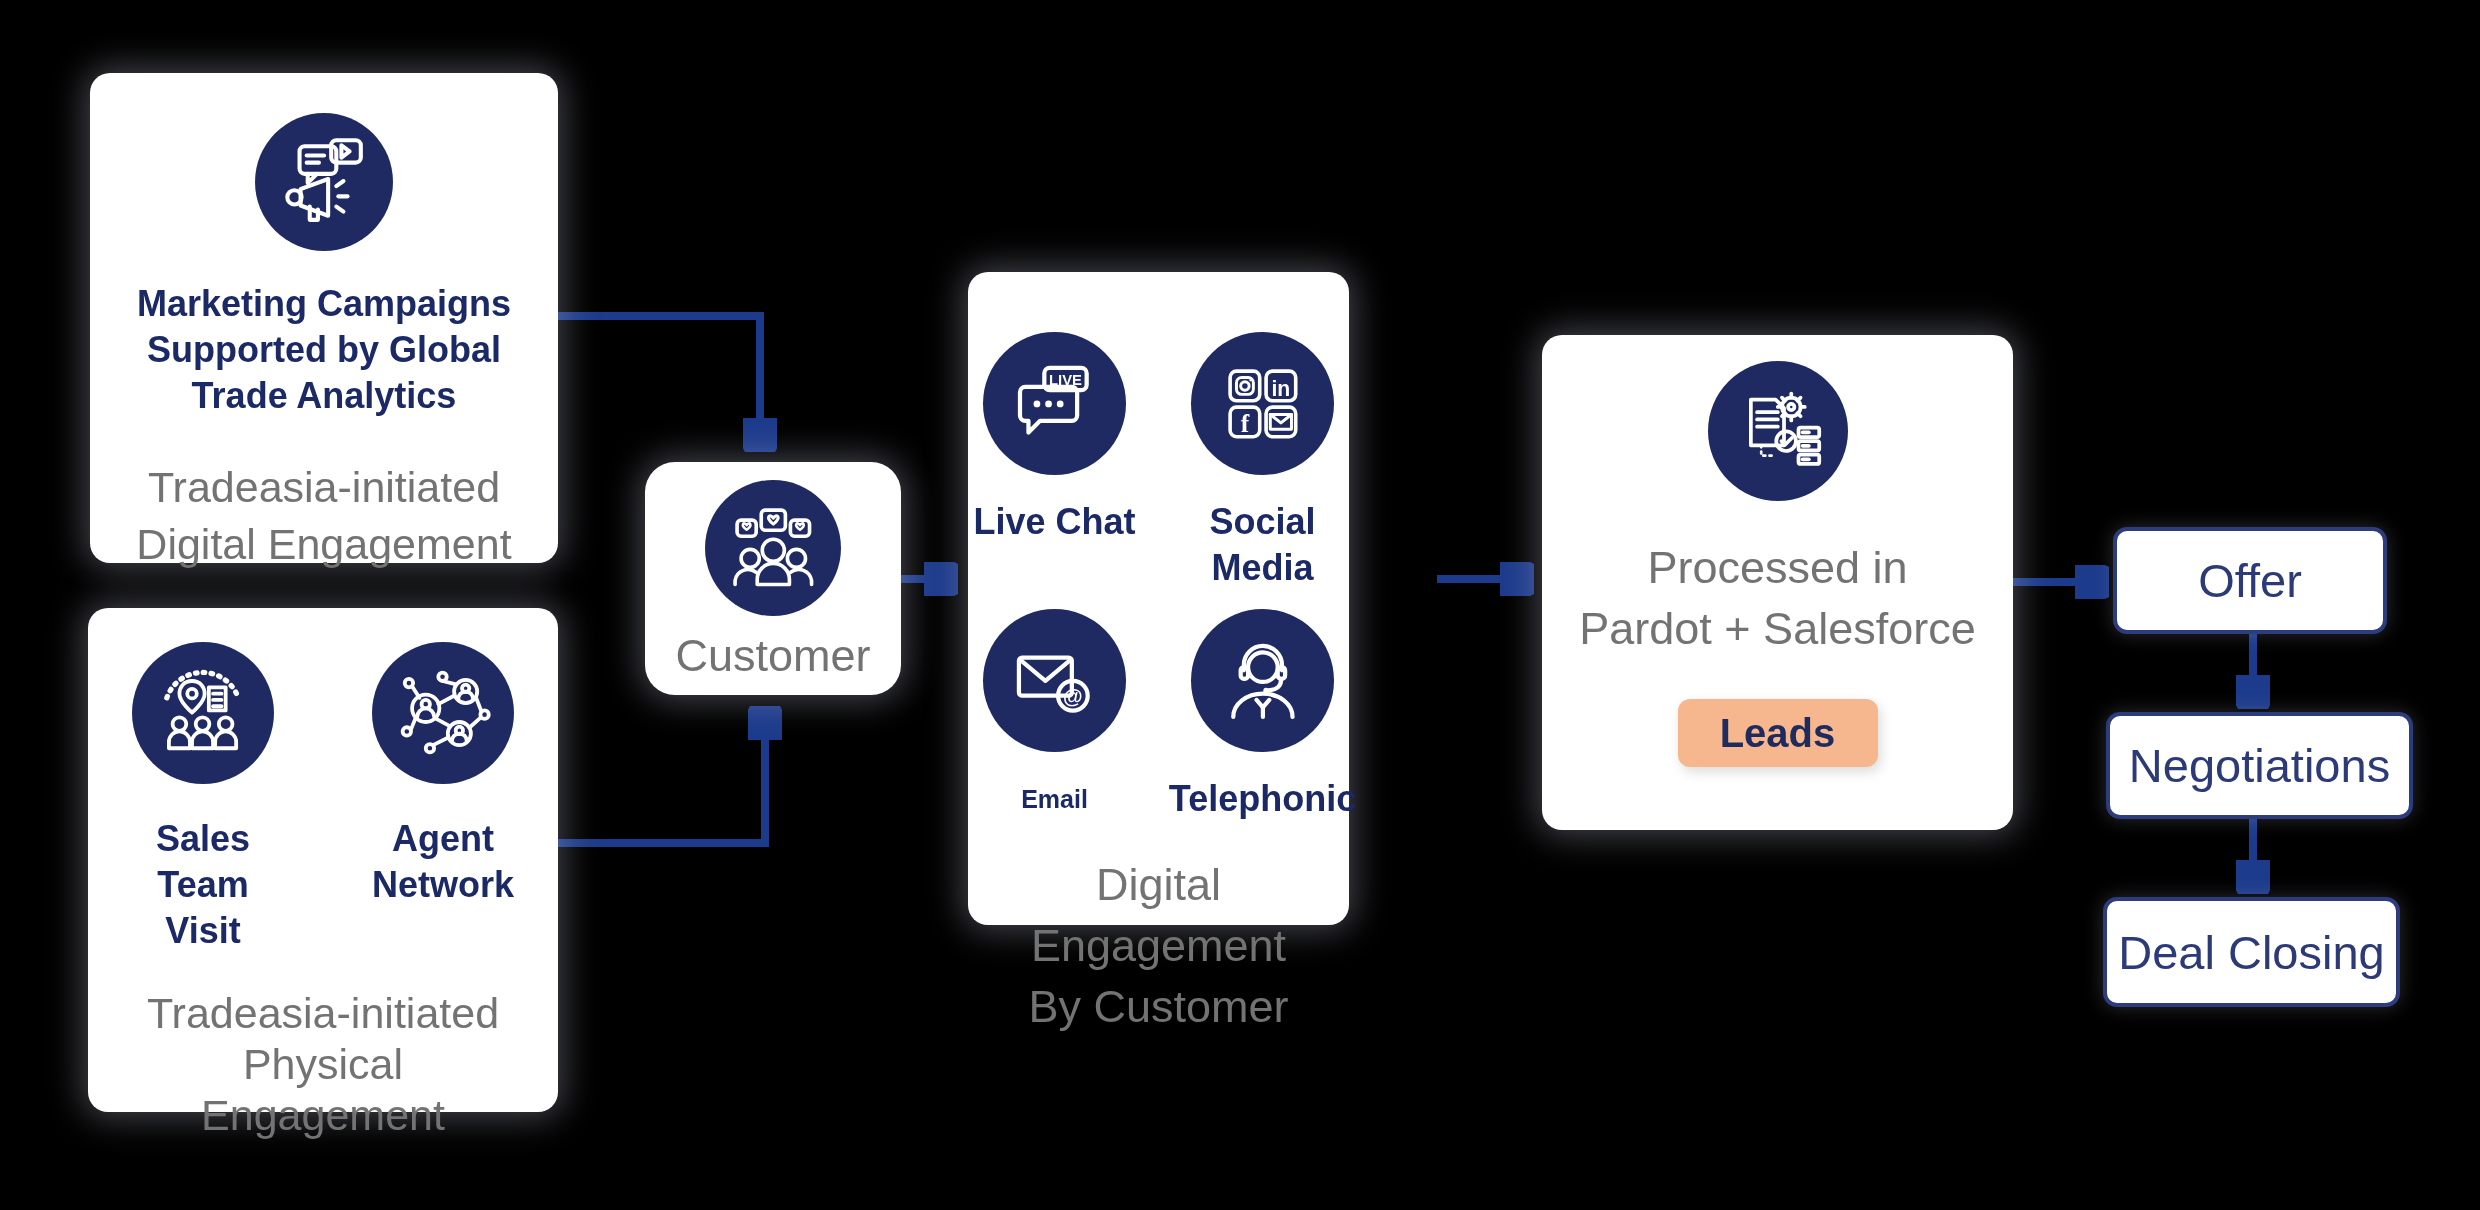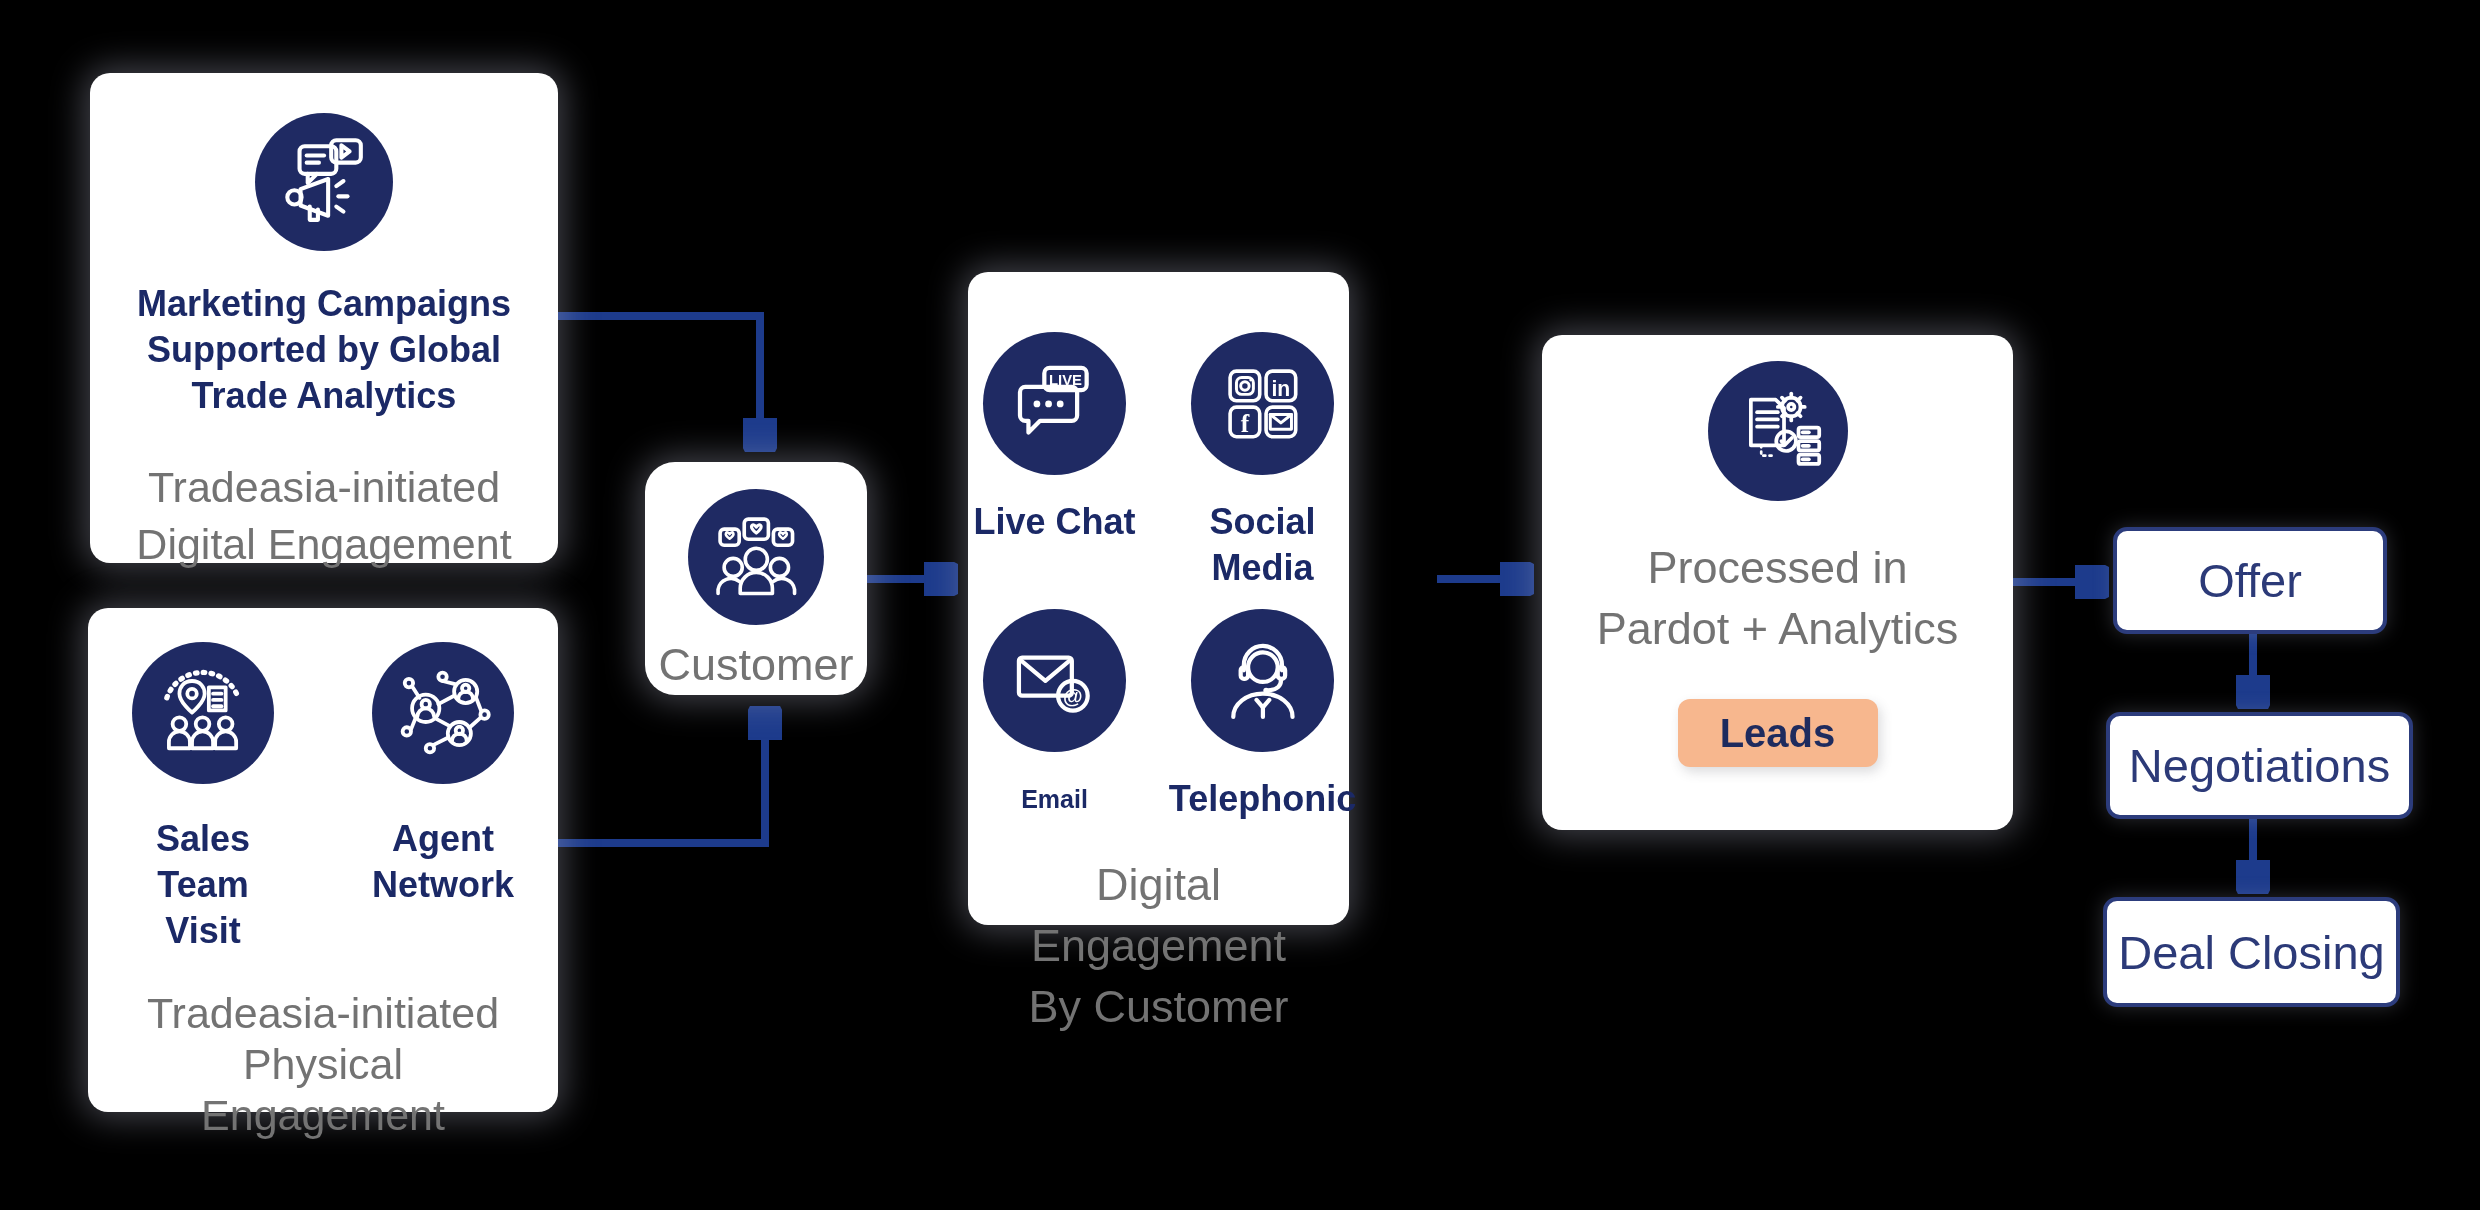--- a/index.html
+++ b/index.html
@@ -133,21 +133,21 @@
       </div>
       <div class="bold-label pre" style="margin-top:32px;font-size:36px;line-height:46px;">Agent
 Network</div>
     </div>
   </div>
   <div class="reg-text pre" style="margin-top:34px;font-size:43px;line-height:51px;">Tradeasia-initiated
 Physical
 Engagement</div>
 </div>
 
-<div class="card" style="left:645px;top:462px;width:222px;height:233px;border-radius:30px;padding-top:27px;">
+<div class="card" style="left:645px;top:462px;width:256px;height:233px;border-radius:30px;padding-top:18px;">
   <div class="circle" style="width:136px;height:136px;">
     <svg viewBox="0 0 100 100" stroke="#fff" stroke-width="3.6" fill="none" stroke-linecap="round" stroke-linejoin="round">
       <rect x="38" y="12" width="24" height="20" rx="4"></rect>
       <path d="M50,20 c-3,-5 -9,-1 0,6 c9,-7 3,-11 0,-6 z" stroke-width="3"></path>
       <rect x="14" y="22" width="19" height="16" rx="4"></rect>
       <path d="M23.5,27 c-2.5,-4 -7,-0.5 0,4.5 c7,-5 2.5,-8.5 0,-4.5 z" stroke-width="2.6"></path>
       <rect x="67" y="22" width="19" height="16" rx="4"></rect>
       <path d="M76.5,27 c-2.5,-4 -7,-0.5 0,4.5 c7,-5 2.5,-8.5 0,-4.5 z" stroke-width="2.6"></path>
       <circle cx="50" cy="52" r="11"></circle>
       <circle cx="27" cy="60" r="9"></circle>
@@ -247,21 +247,21 @@
       <rect x="70" y="47" width="20" height="9" rx="2"></rect>
       <rect x="70" y="60" width="20" height="9" rx="2"></rect>
       <rect x="70" y="73" width="20" height="9" rx="2"></rect>
       <line x1="74" y1="51.5" x2="80" y2="51.5"></line>
       <line x1="74" y1="64.5" x2="80" y2="64.5"></line>
       <line x1="74" y1="77.5" x2="80" y2="77.5"></line>
       <path d="M34,64 v10 h10" stroke-dasharray="2,4" stroke-width="2.6"></path>
     </svg>
   </div>
   <div class="reg-text pre" style="margin-top:36px;font-size:45px;line-height:61px;">Processed in
-Pardot + Analytics</div>
+Pardot + Salesforce</div>
   <div class="chiprow" style="margin-top:40px;gap:13px;">
     <div class="chip" style="width:200px;height:68px;">Leads</div>
   </div>
 </div>
 
 <div class="flowbox" style="left:2113px;top:527px;width:274px;height:107px;">Offer</div>
 <div class="flowbox" style="left:2106px;top:712px;width:307px;height:107px;">Negotiations</div>
 <div class="flowbox" style="left:2103px;top:897px;width:297px;height:110px;">Deal Closing</div>
 
 </body></html>

